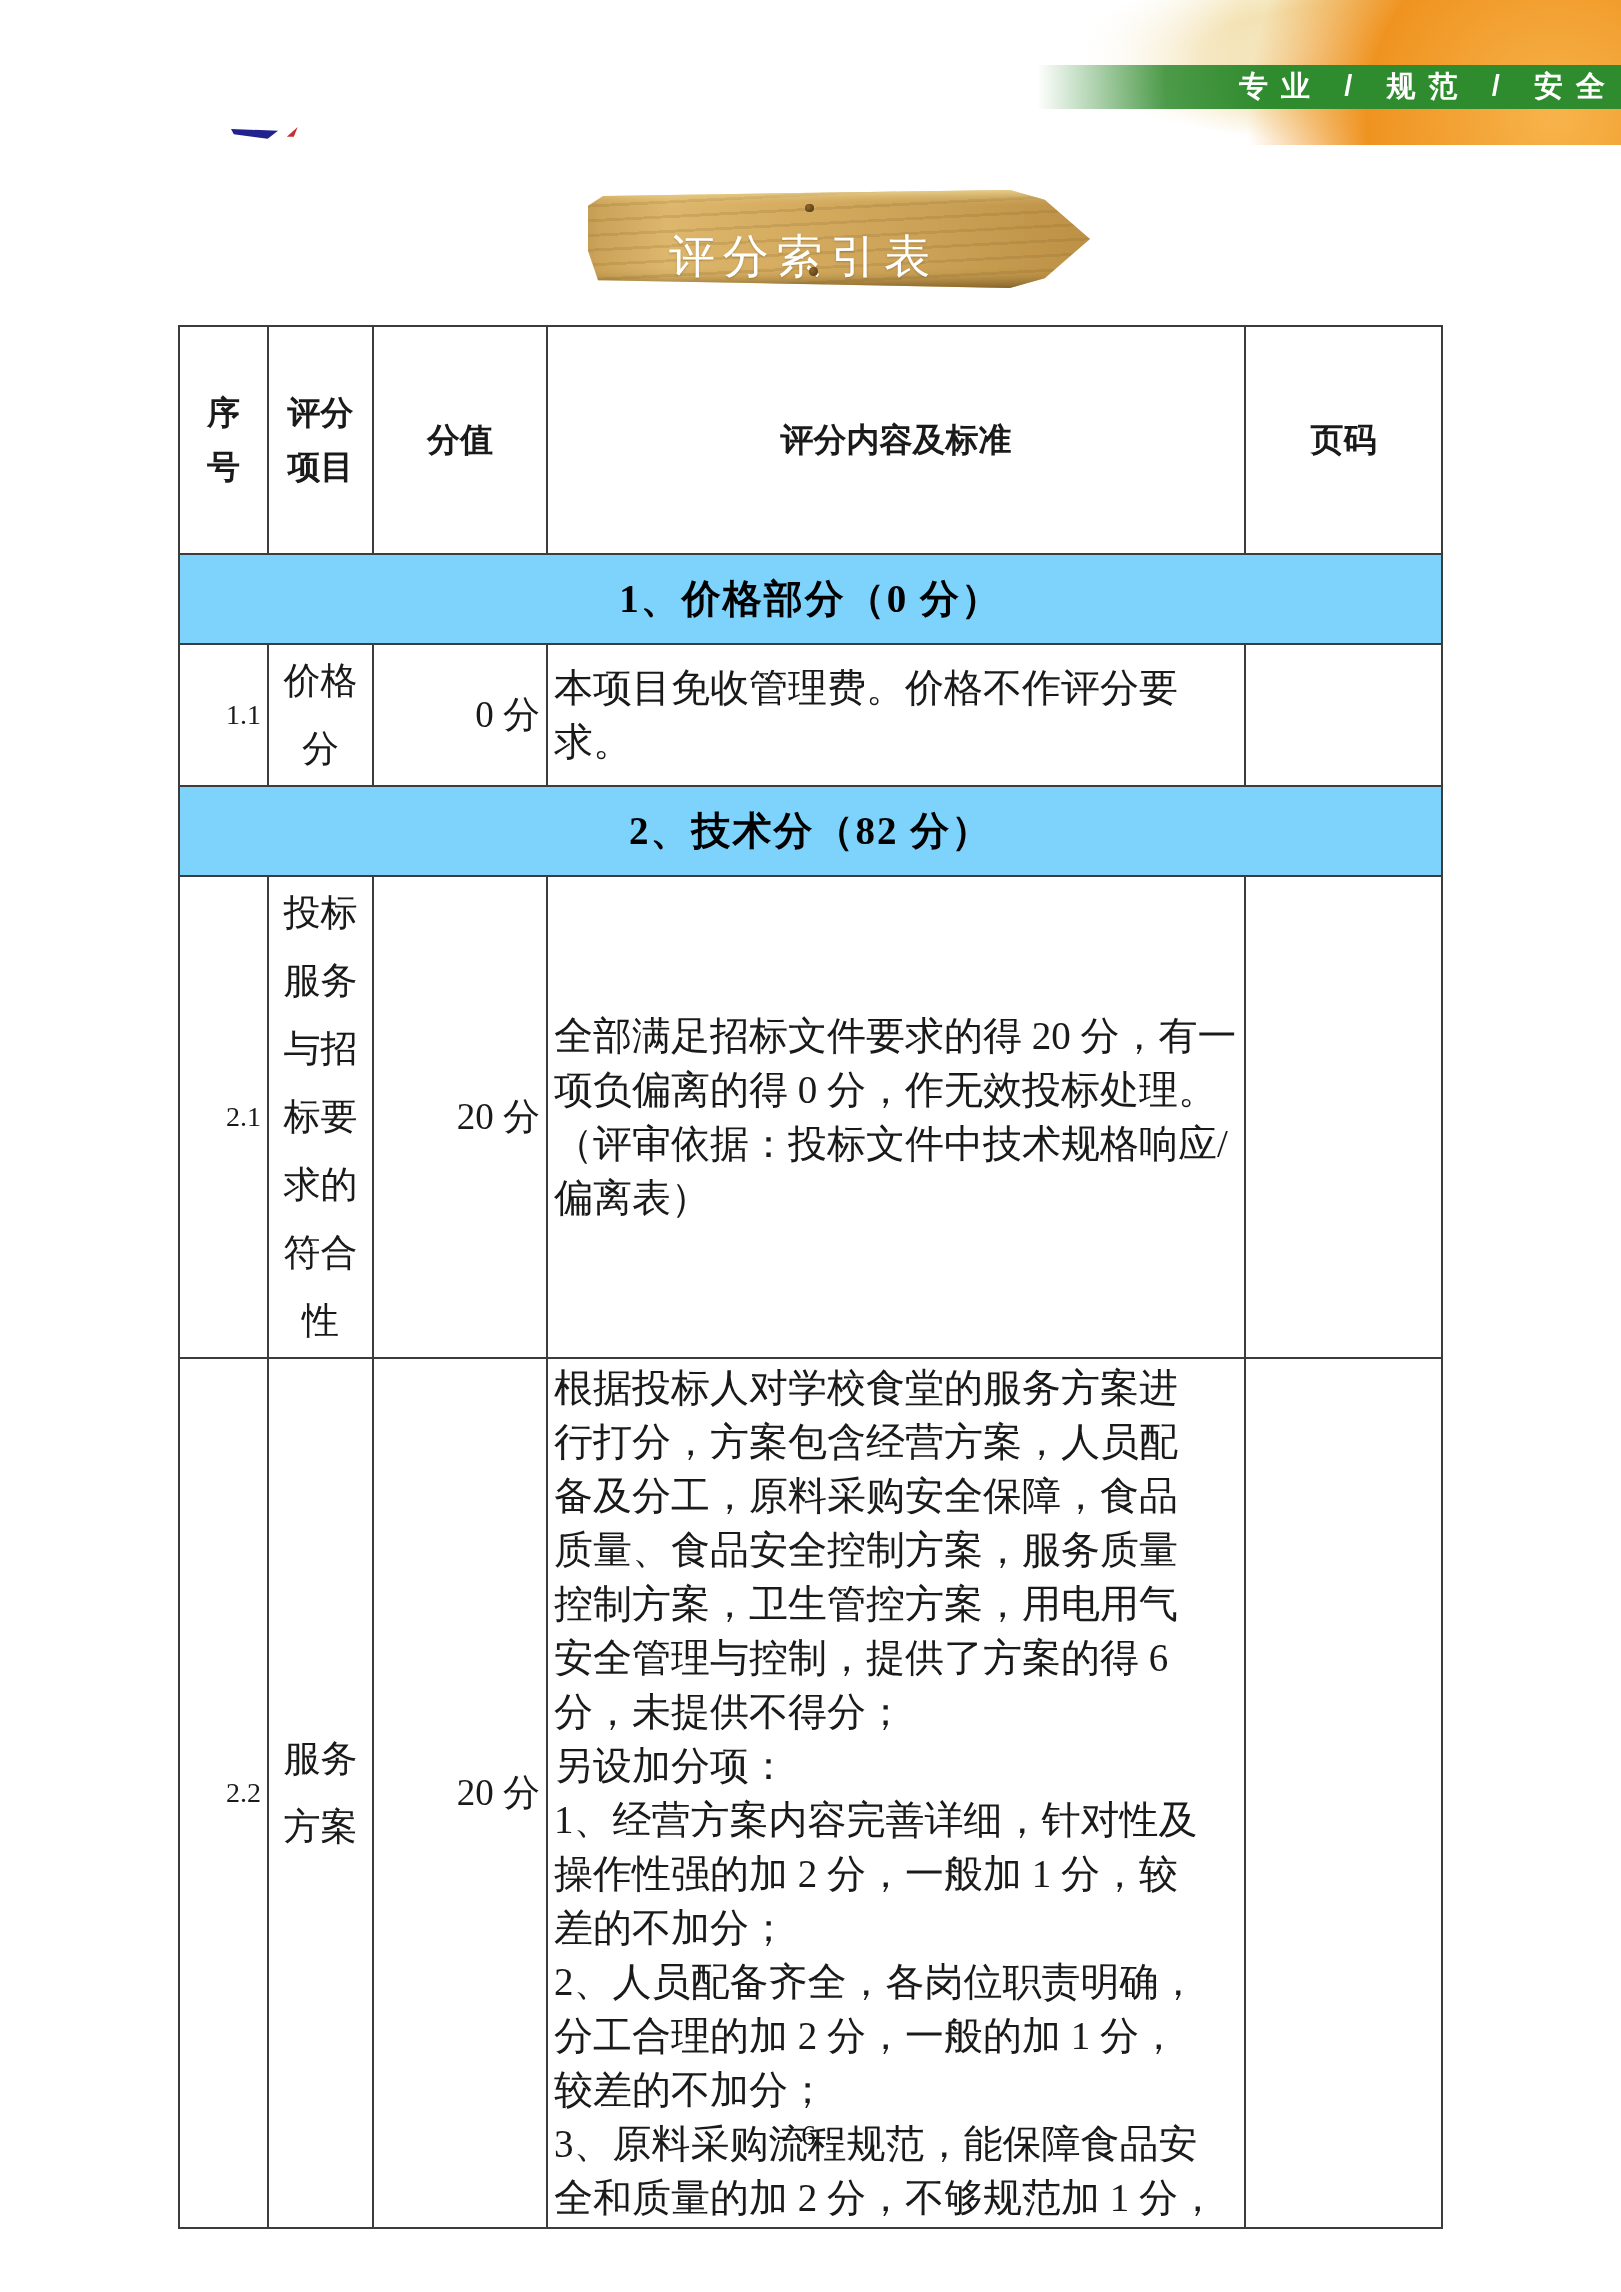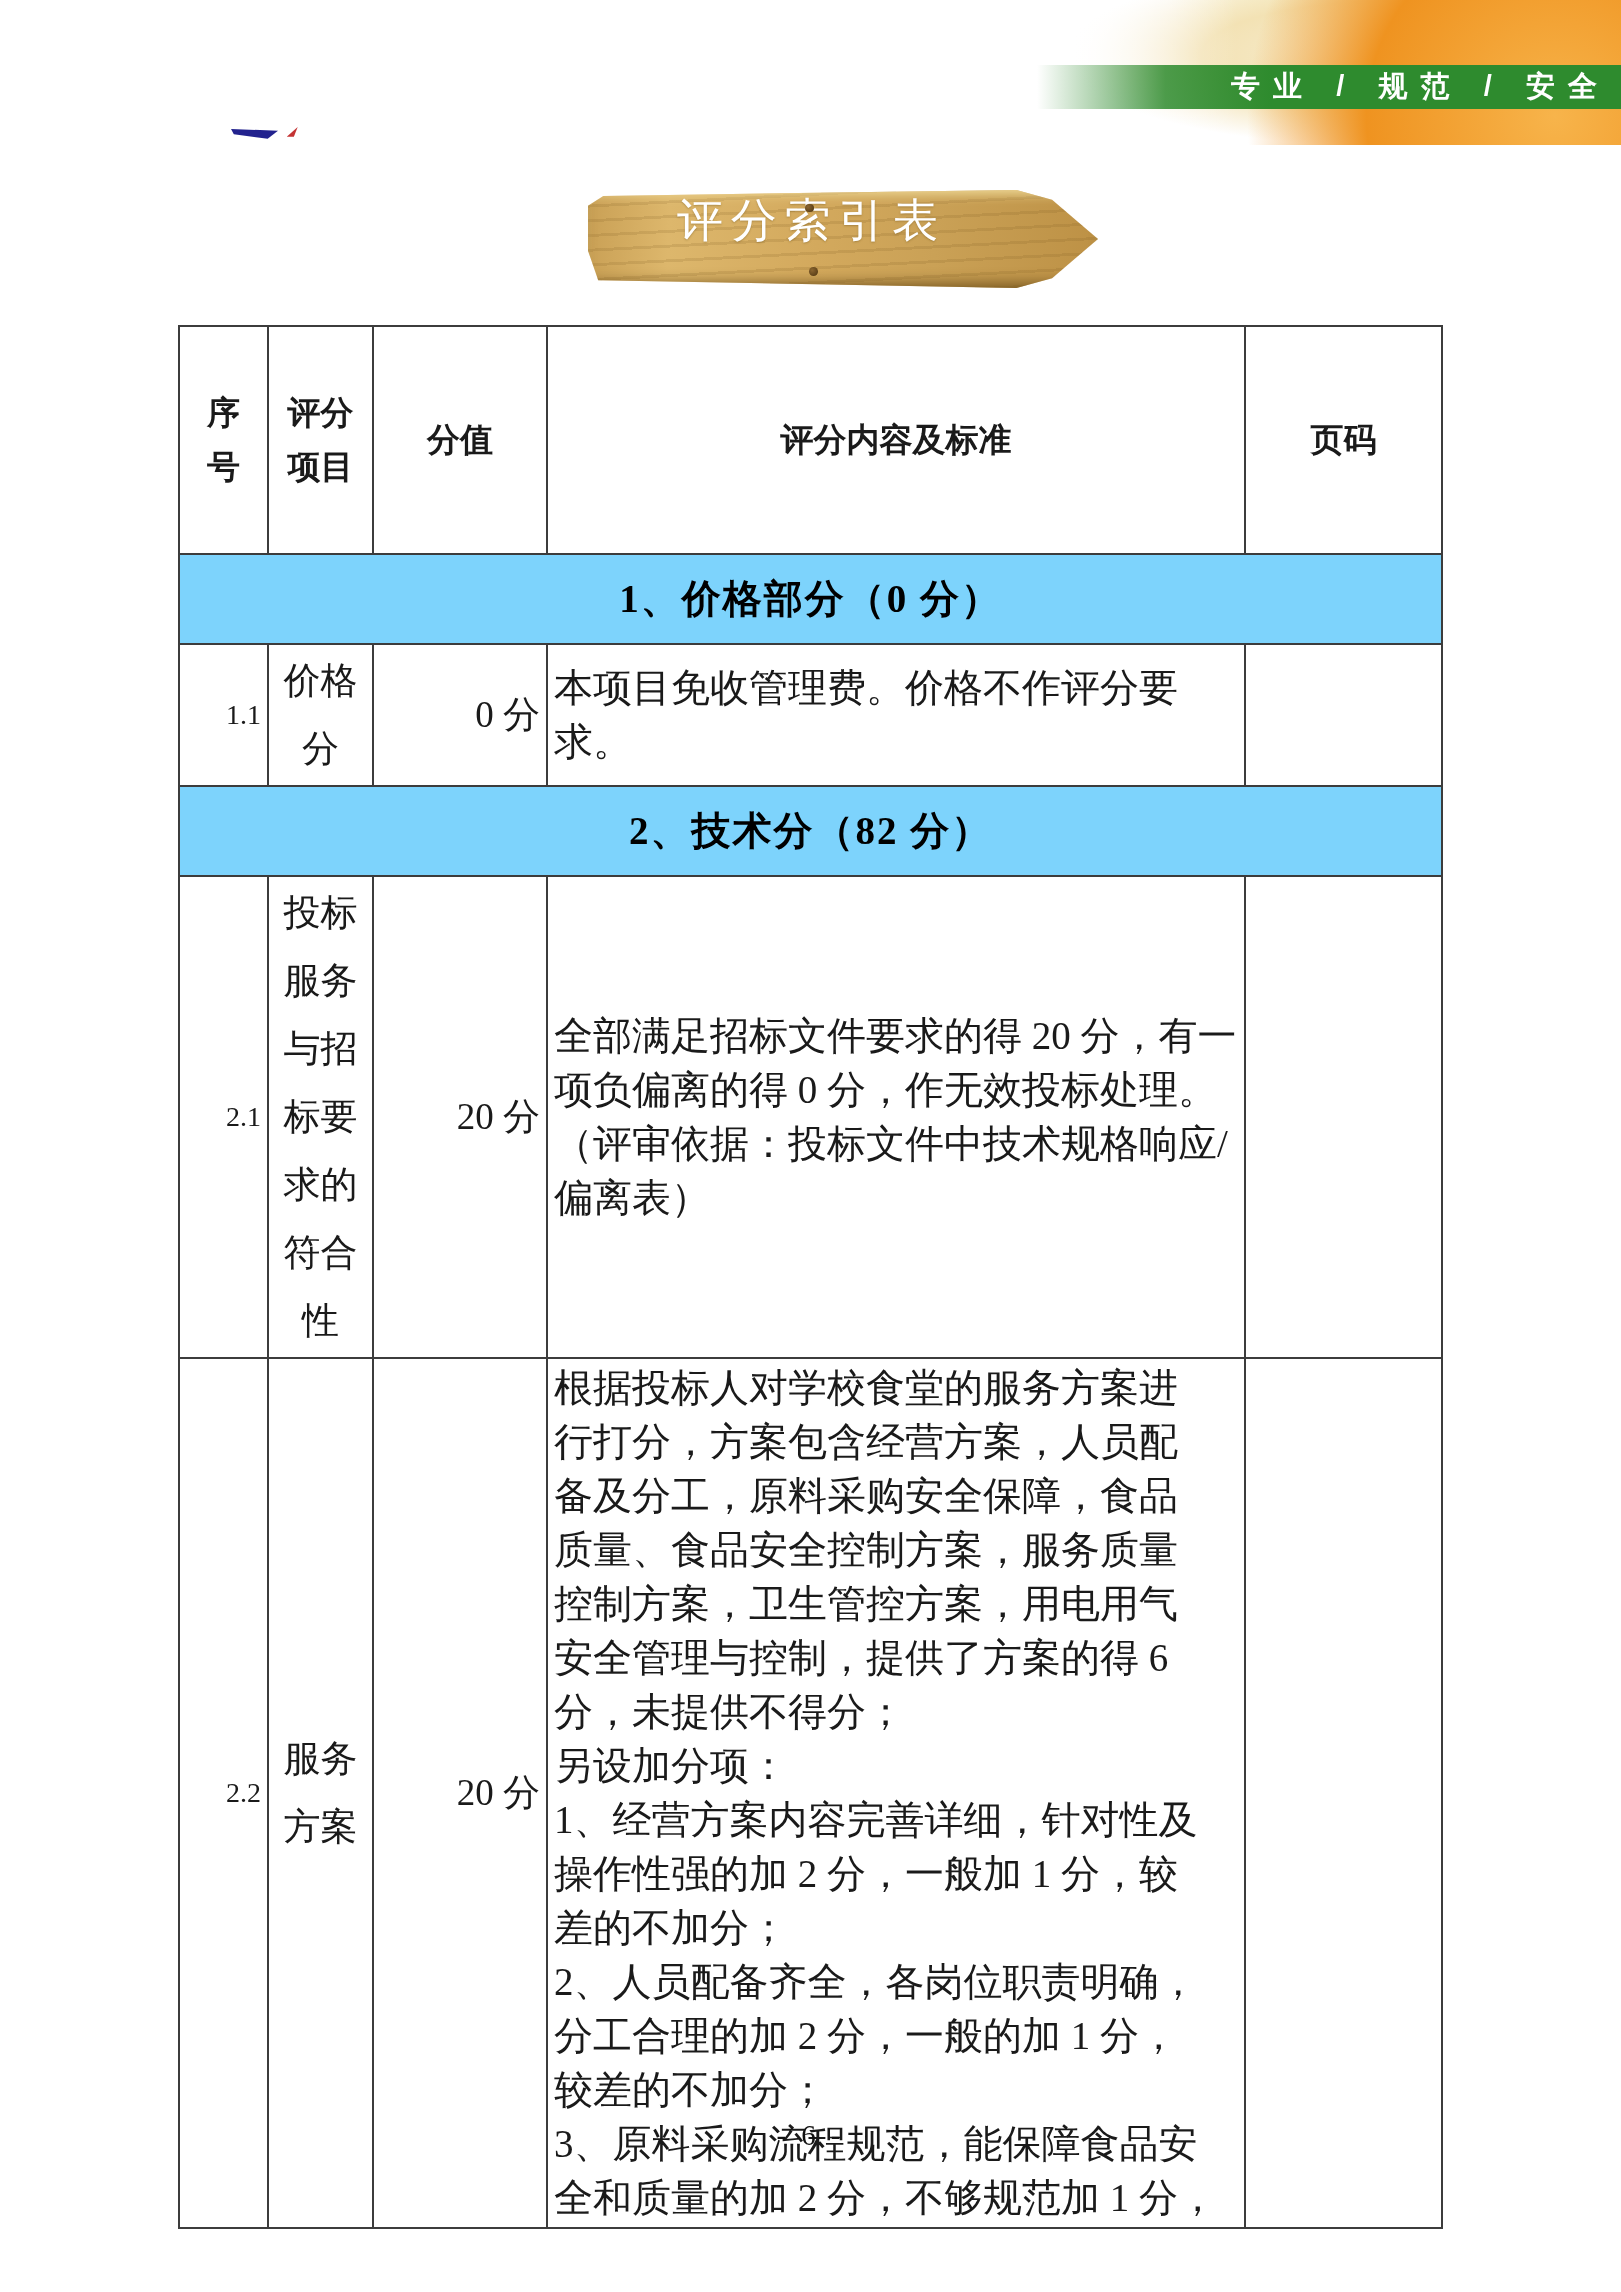--- a/index.html
+++ b/index.html
@@ -18,37 +18,37 @@
       #ffffff;
   }
   .slogan{
     position:absolute;top:65px;left:1037px;width:584px;height:44px;
     background:linear-gradient(to right,rgba(46,139,46,0) 0%,rgba(46,139,46,.85) 22%,#2e8b2e 40%,#2e8b2e 100%);
     display:flex;align-items:center;justify-content:flex-end;
   }
   .slogan span{
     font-family:"Liberation Sans","DejaVu Sans",sans-serif;
     color:#ffffff;font-weight:bold;font-size:29px;letter-spacing:0.45em;
-    padding-right:11px;white-space:nowrap;
+    padding-right:3px;white-space:nowrap;
   }
   
   .logo-frag{position:absolute;top:125px;left:231px;width:69px;height:15.7px;}
   .logo-swoosh{position:absolute;left:0;top:3.9px;width:47px;height:9.8px;background:#22228e;
     clip-path:polygon(0 0,100% 20%,78% 100%,6% 55%);}
   .logo-tick{position:absolute;left:53px;top:2px;width:13.7px;height:9.8px;background:#c43333;
     clip-path:polygon(20% 100%,100% 0,72% 100%);}
   
   .sign{
     position:absolute;left:588px;top:190px;width:502px;height:98px;
     background:
       repeating-linear-gradient(177deg,rgba(122,88,30,.16) 0 2.9px,rgba(0,0,0,0) 2.9px 14.7px),
       linear-gradient(92deg,#c9a055 0%,#ddb76c 16%,#d3a95d 45%,#caa156 68%,#bd9145 100%);
     clip-path:polygon(0 16%,3% 6%,84% 0,91% 10%,100% 50%,91% 90%,84% 100%,2% 92%,0 62%);
     box-shadow:inset 0 9.8px 11.8px -5.9px #f1dc9b, inset 0 -11.8px 13.7px -6.9px #7a5a22;
-    display:flex;align-items:flex-start;padding-left:8px;
+    display:flex;align-items:flex-end;
   }
   .sign-text{
     width:431px;text-align:center;color:#ffffff;font-size:46px;letter-spacing:7.8px;
     text-shadow:0 1px 2px rgba(120,90,30,.45);
   }
   .nail{position:absolute;width:8.8px;height:8.8px;border-radius:50%;
     background:radial-gradient(circle at 35% 35%,#8a6530,#4d3410);}
   .nail.top{left:217px;top:13.7px;}
   .nail.bottom{left:221px;top:77px;}
   

